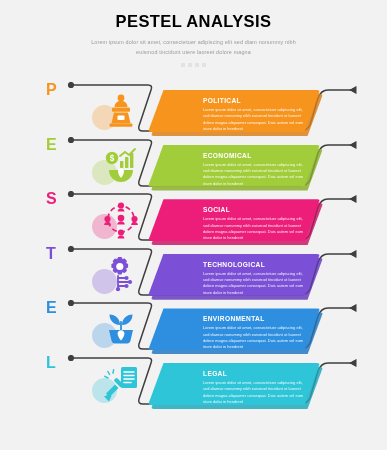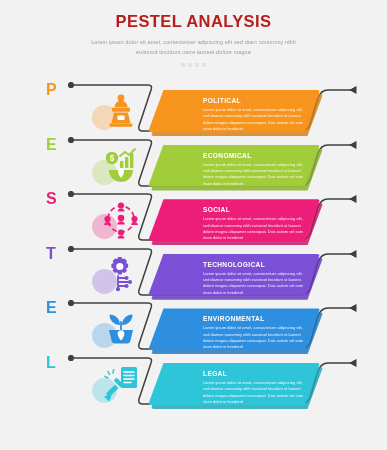--- a/index.html
+++ b/index.html
@@ -7,21 +7,21 @@
     width:387px;height:450px;
     background:#f2f2f2;
     font-family:"Liberation Sans","DejaVu Sans",sans-serif;
     overflow:hidden;position:relative;
   }
   #page{position:relative;width:387px;height:450px;}
 
   
   .header{position:absolute;left:0;top:0;width:387px;text-align:center;}
   .title{
-    font-size:16.5px;font-weight:bold;color:#b91c1c;
+    font-size:16.5px;font-weight:bold;color:#000000;
     letter-spacing:.4px;margin-top:12px;
   }
   .subtitle{
     font-size:5.4px;color:#9a9a9a;line-height:1.85;
     margin:6px auto 0;width:224px;letter-spacing:.15px;
   }
   .dots{margin-top:6px;display:flex;justify-content:center;gap:3.5px;}
   .dots i{display:block;width:3.5px;height:3.5px;background:#e2e2e2;}
 
   

